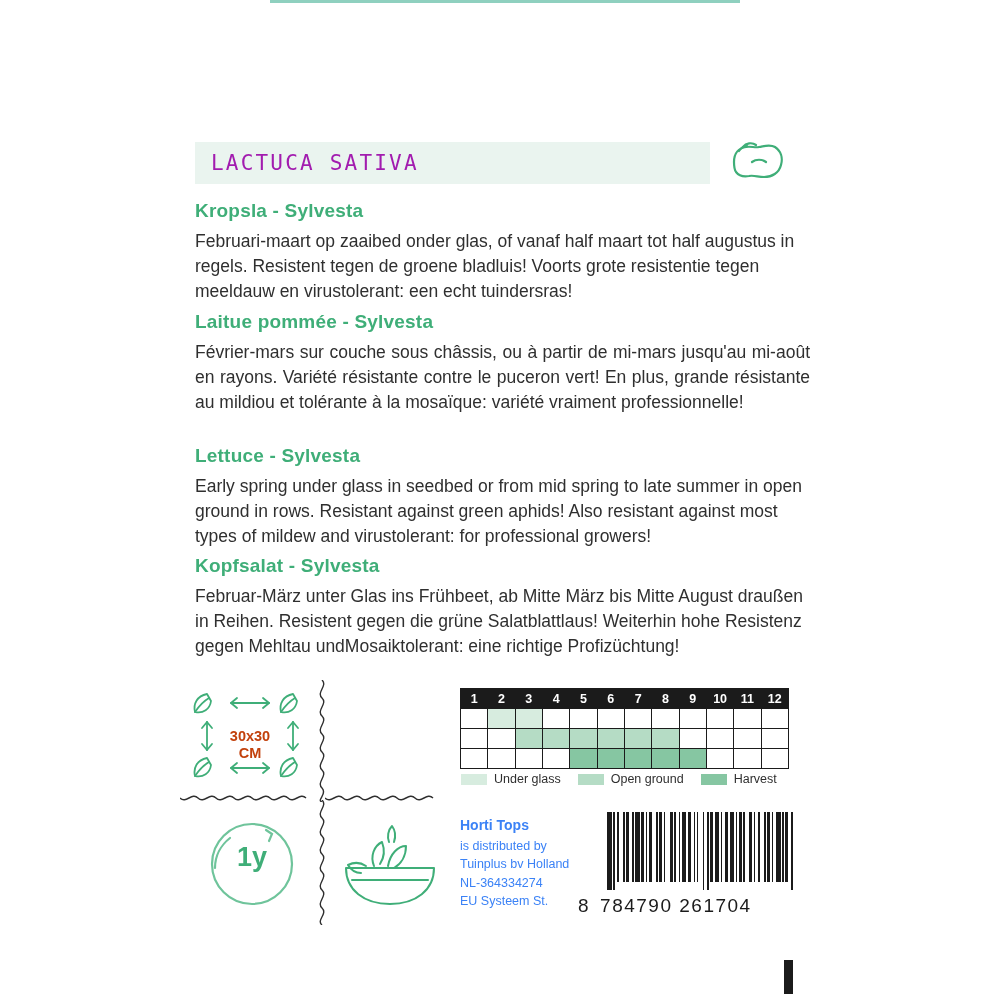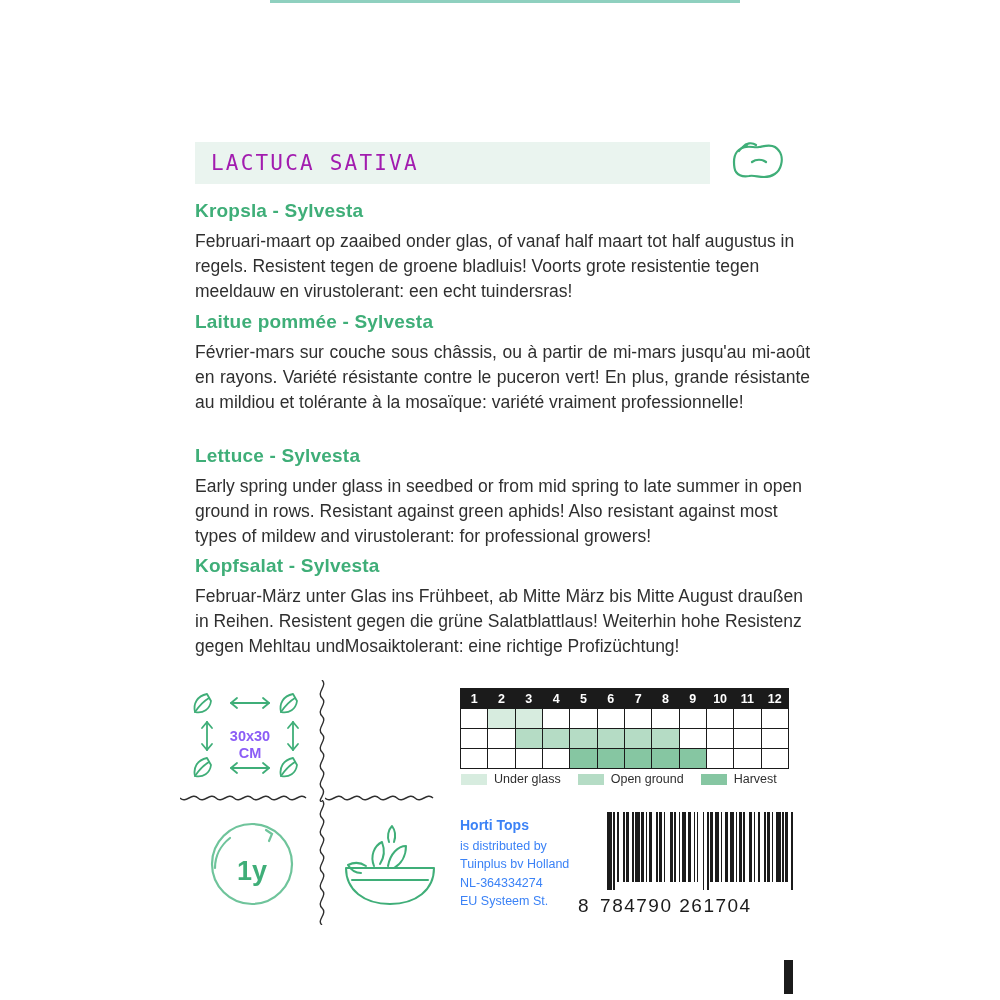--- a/index.html
+++ b/index.html
@@ -83,38 +83,37 @@
     left: 185px; top: 688px;
     width: 130px; height: 100px;
   }
   .spacing-label {
     position: absolute;
     left: 0; top: 40px;
     width: 130px;
     text-align: center;
     font-size: 14.5px;
     font-weight: bold;
-    color: #8b5cf6;
+    color: #c2410c;
     line-height: 1.15;
   }
 
   
   .year-group {
     position: absolute;
     left: 200px; top: 812px;
     width: 104px; height: 104px;
   }
   .year-text {
     position: absolute;
     left: 0; top: 30px; width: 104px;
     text-align: center;
     font-size: 27px;
     color: #3fae78;
     font-weight: bold;
-    margin-top: 14px;
   }
 
   
   .bowl-group {
     position: absolute;
     left: 330px; top: 808px;
     width: 120px; height: 110px;
   }
 
   

